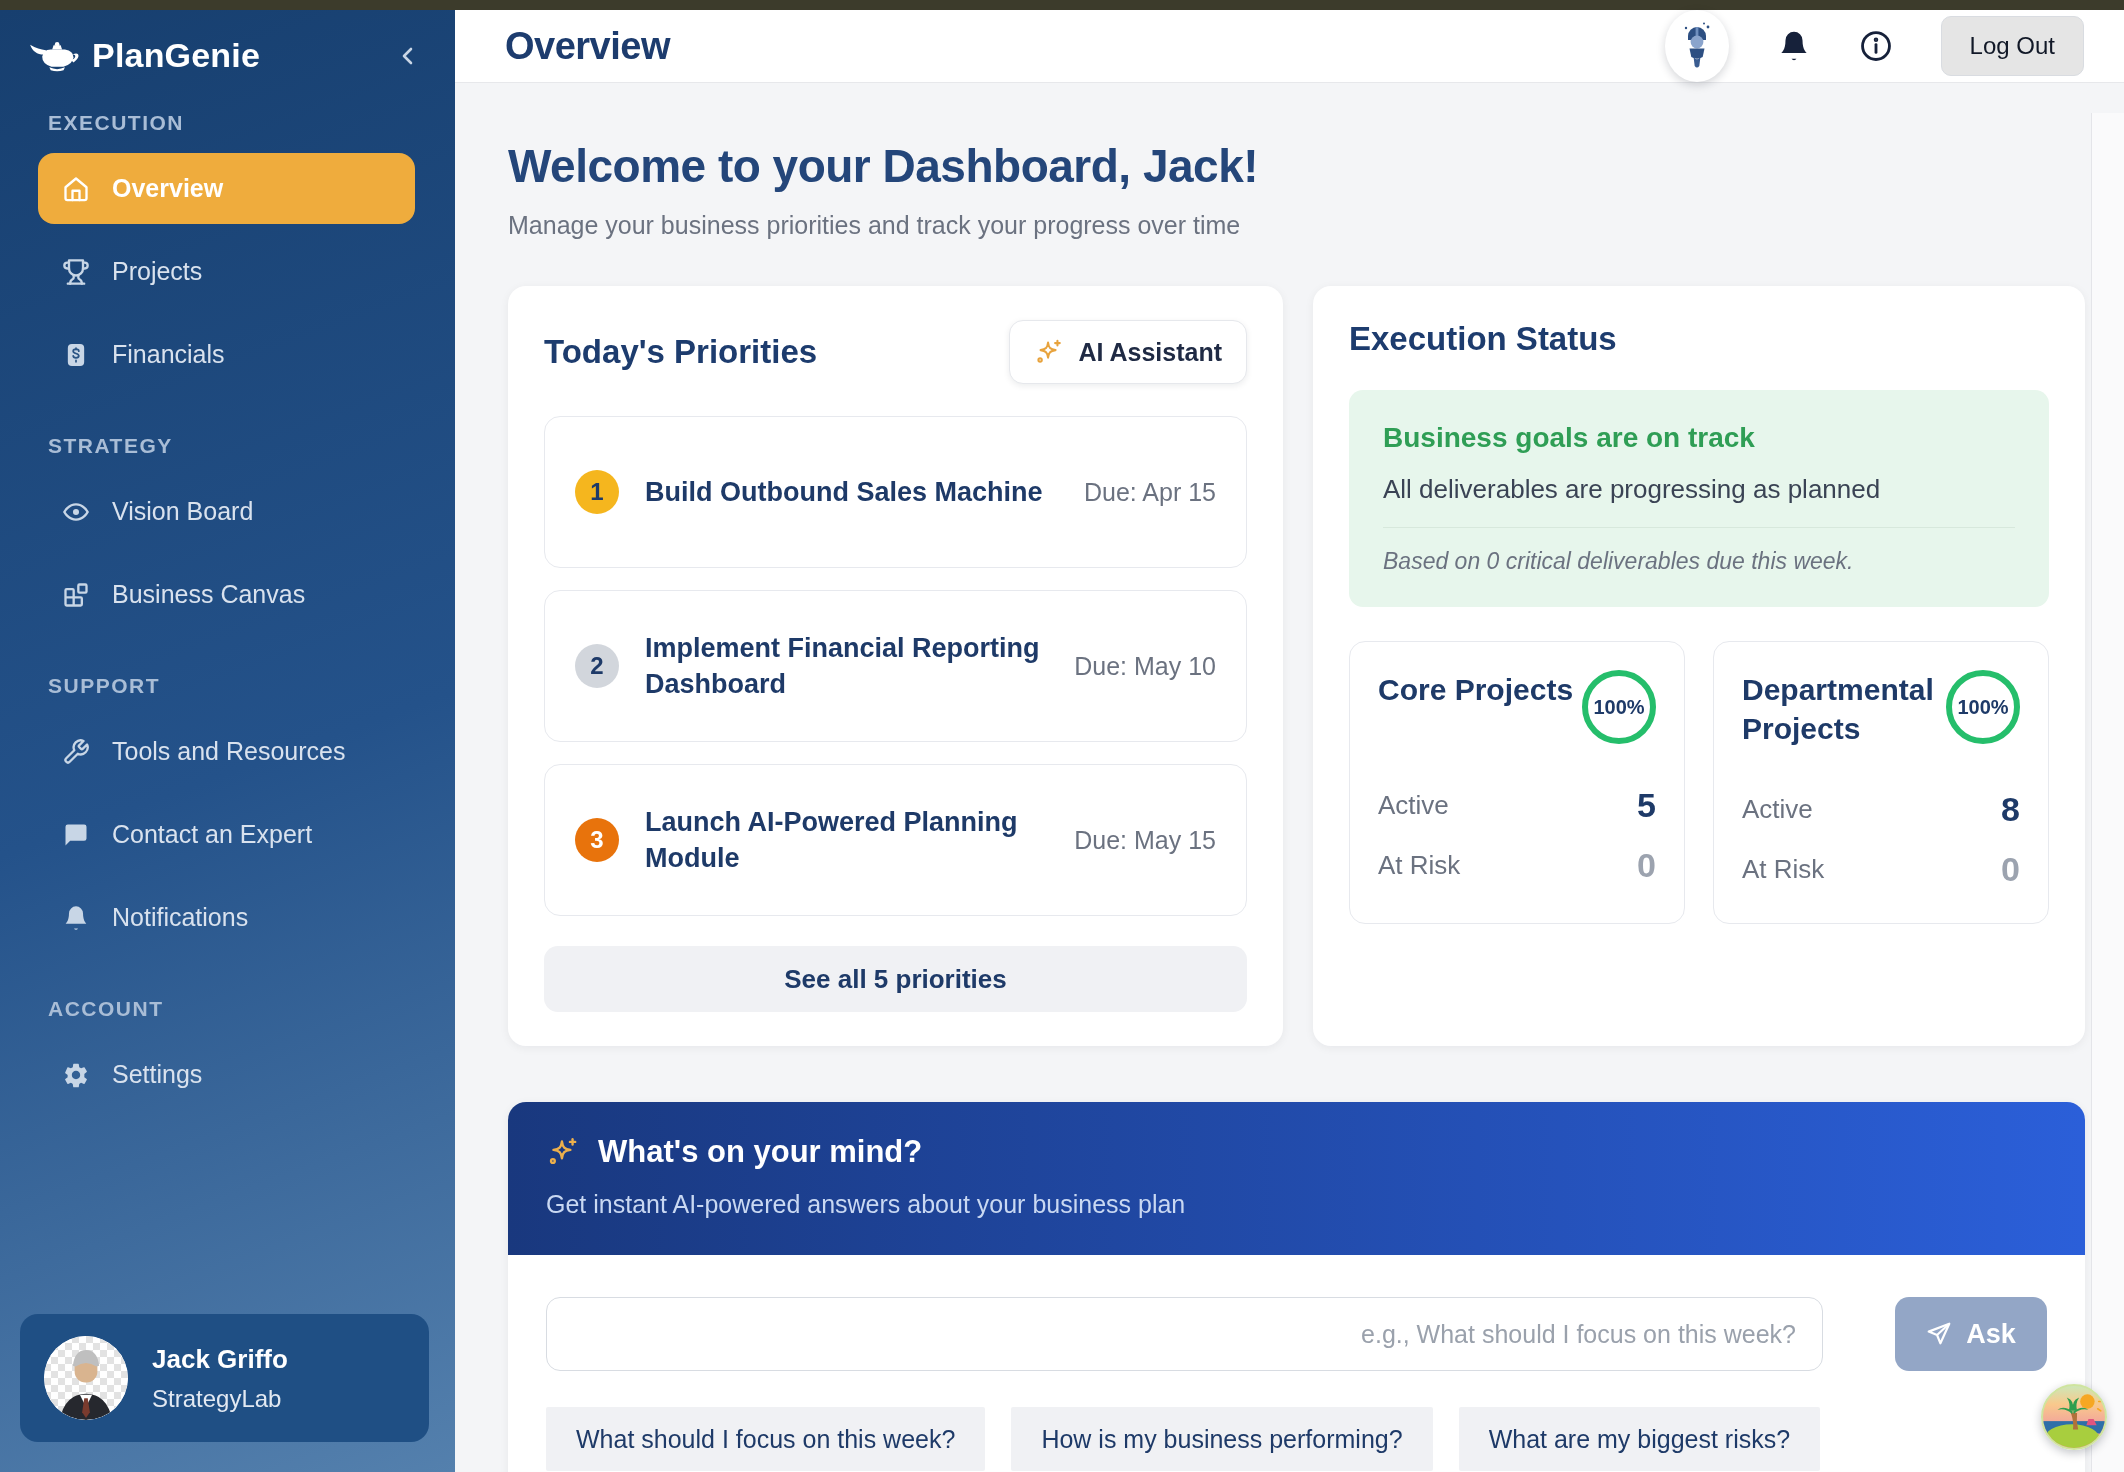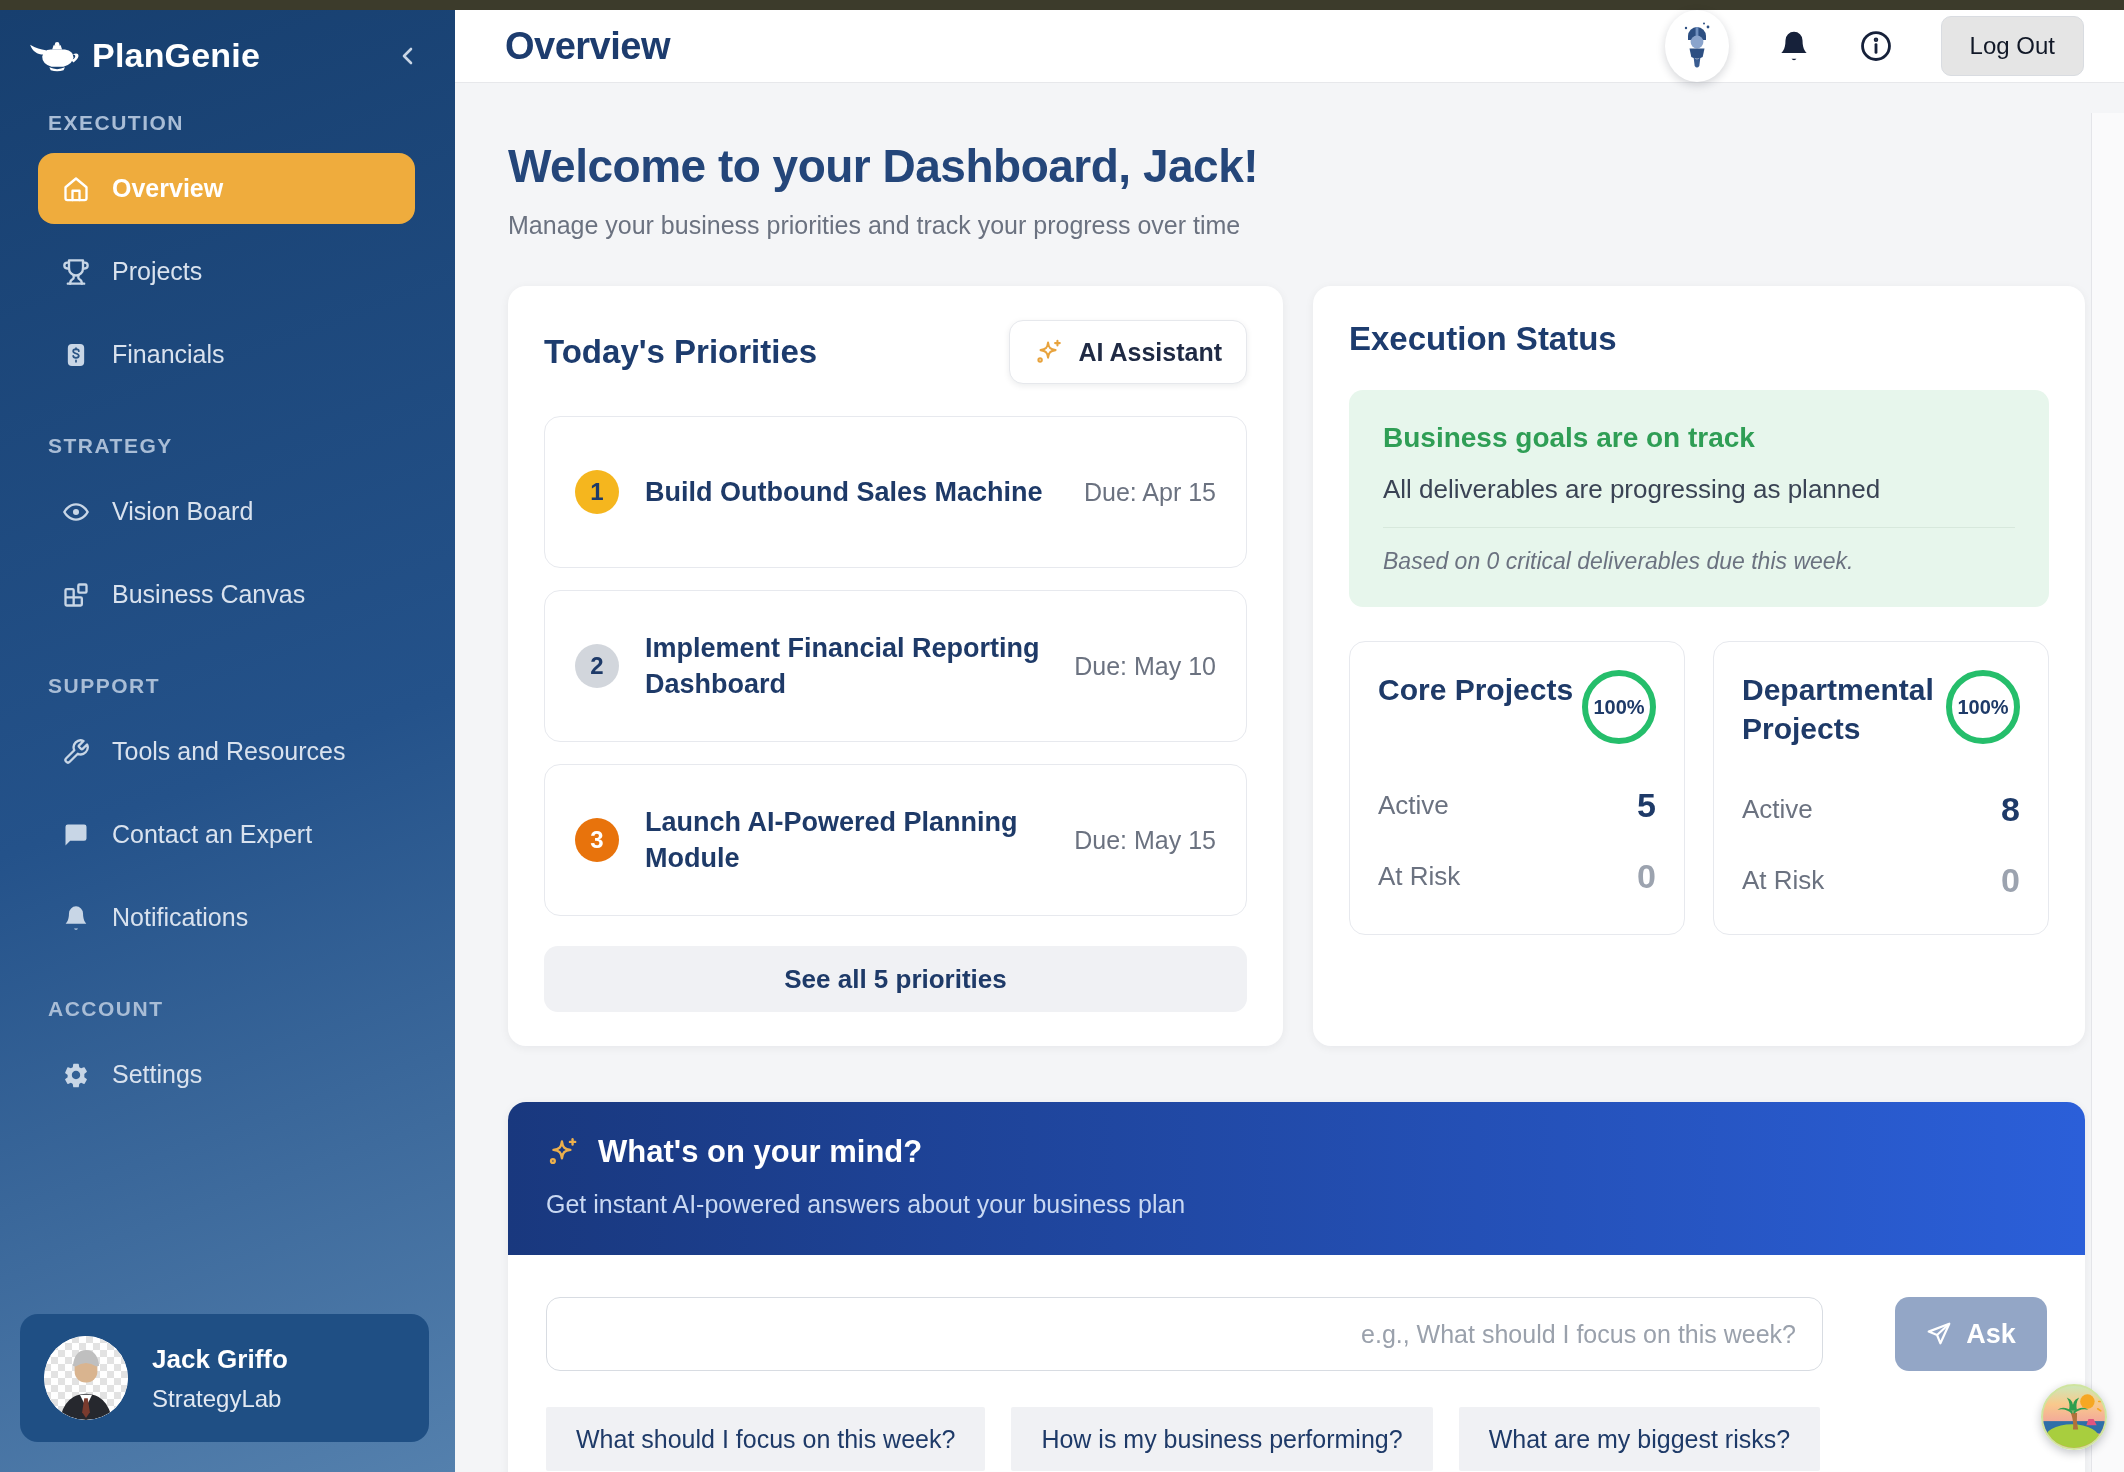--- a/index.html
+++ b/index.html
@@ -73,21 +73,21 @@
   .status-headline { color:#2F9E55; font-size:28px; font-weight:800; }
   .status-body { color:#3A4354; font-size:26px; margin-top:20px; padding-bottom:22px;
     border-bottom:1px solid #D7E8DC; }
   .status-note { color:#6B7280; font-size:23px; font-style:italic; margin-top:20px; }
   .stats { display:flex; gap:28px; margin-top:34px; }
   .stat-box { flex:1; border:1.5px solid #E7E9EE; border-radius:16px; padding:28px 28px 34px; }
   .stat-head { display:flex; justify-content:space-between; align-items:flex-start; }
   .stat-title { font-size:30px; font-weight:800; color:#1E3A68; line-height:1.3; max-width:200px; }
   .ring { width:74px; height:74px; border:6px solid #25BE6B; border-radius:50%; flex:0 0 74px;
     display:flex; align-items:center; justify-content:center; font-size:20px; font-weight:600; color:#1E3A68; }
-  .stat-row { display:flex; justify-content:space-between; align-items:center; margin-top:32px; }
+  .stat-row { display:flex; justify-content:space-between; align-items:center; margin-top:21px; }
   .stat-row.gap { margin-top:42px; }
   .stat-label { font-size:26px; color:#6B7280; }
   .stat-value { font-size:34px; font-weight:800; color:#1E3A68; }
   .stat-row.muted .stat-value { color:#9CA3AF; }
 
   .ask-card { margin-top:56px; background:#FFFFFF; border-radius:18px 18px 0 0; overflow:visible;
     box-shadow:0 2px 10px rgba(16,24,40,.06); }
   .ask-banner { background:linear-gradient(90deg,#19387E 0%,#2B5FD9 100%);
     border-radius:18px 18px 0 0; padding:32px 38px 36px; }
   .ask-title-row { display:flex; align-items:center; gap:18px; }

